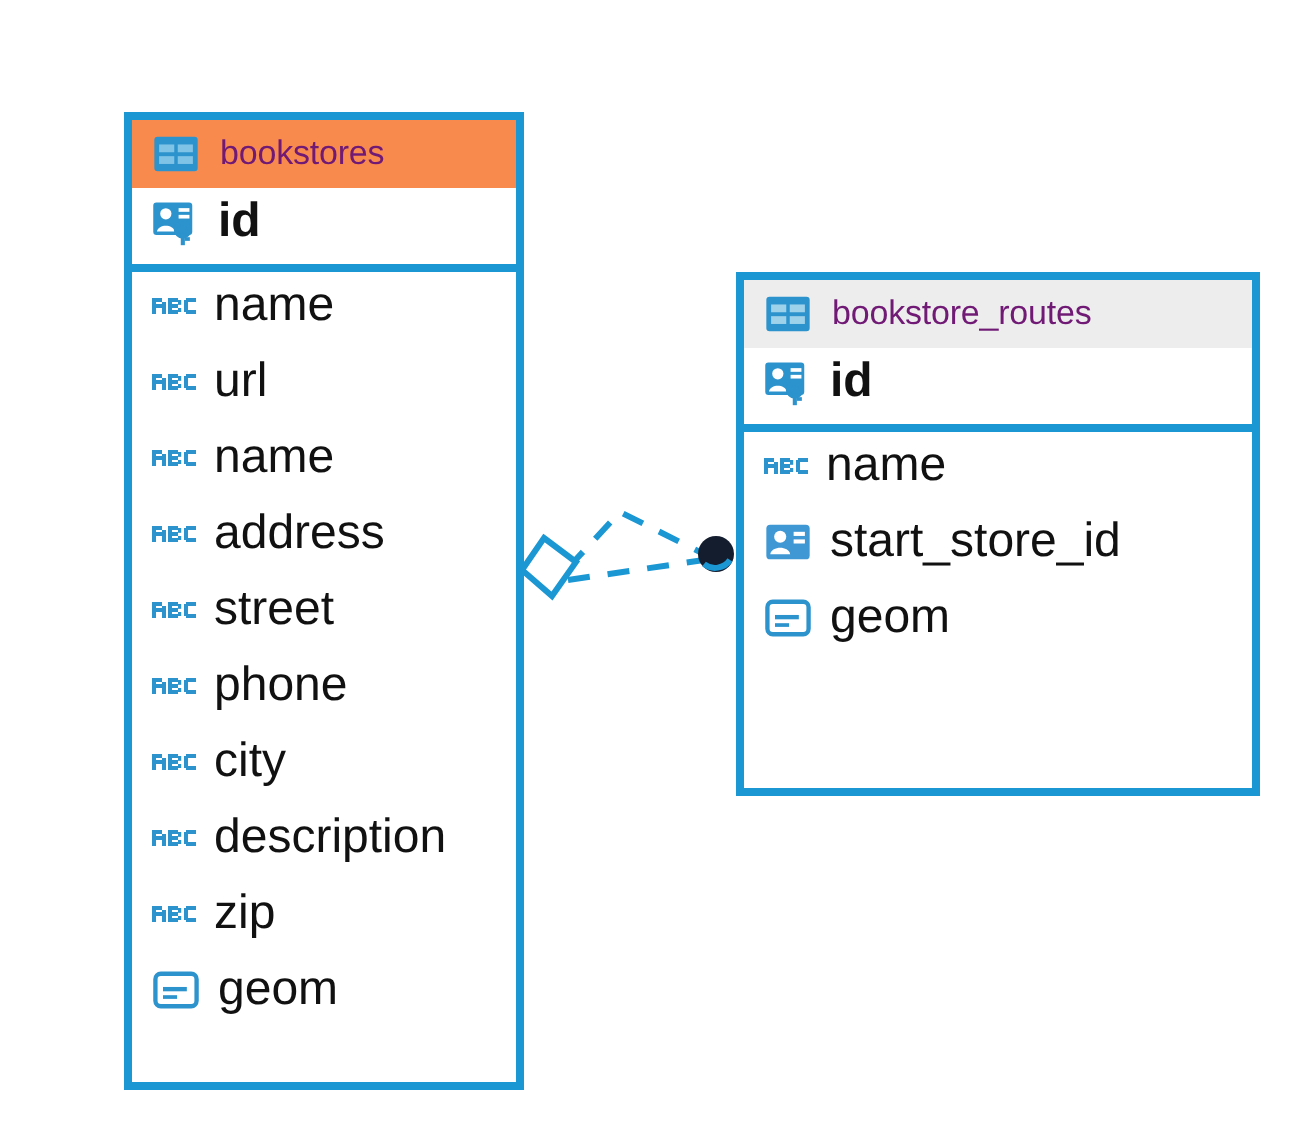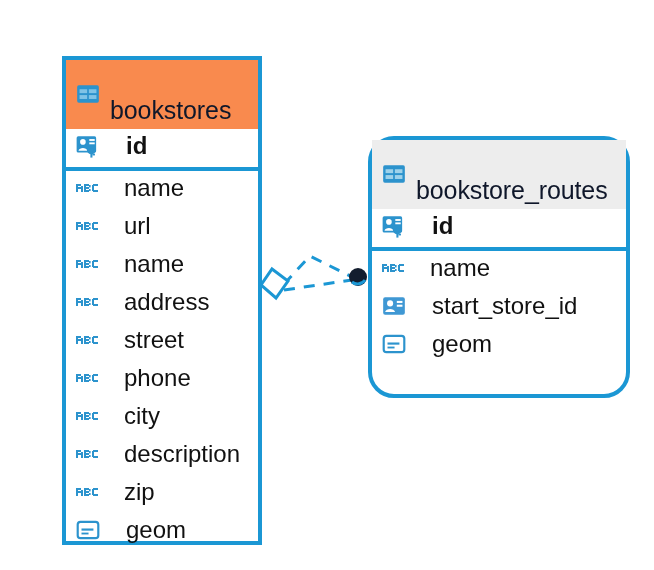--- a/index.html
+++ b/index.html
@@ -18,54 +18,53 @@
     border:4px solid #1b97d4;
     box-sizing:border-box;
   }
   .entity-header{
     display:flex;align-items:center;
     gap:9px;
     padding:4px 8px 4px 9px;
     box-sizing:border-box;
   }
   .entity-title{
-    font-size:25px;
-    color:#0f172a;
+    font-size:17px;
+    color:#701a75;
     letter-spacing:-0.1px;
     white-space:nowrap;
     line-height:1.15;
-    margin-top:32px;
   }
   .pk-section{
     border-bottom:4px solid #1b97d4;
   }
   .field{
     display:flex;align-items:center;
-    gap:25px;
+    gap:8px;
     padding:2px 8px 6px 9px;
     box-sizing:border-box;
     height:38px;
   }
   .field-label{
     font-size:24px;
     color:#111111;
     white-space:nowrap;
     line-height:1.1;
   }
   .field-label.pk{font-weight:bold;}
 
   
   .icon{flex:0 0 auto;display:block;}
 
   
   .connector{position:absolute;left:0;top:0;width:654px;height:570px;pointer-events:none;}
 
   
   #ent-bookstores{left:62px;top:56px;width:200px;height:489px;}
-  #ent-bookstore-routes{left:368px;top:136px;width:262px;height:262px;border-radius:26px;}
+  #ent-bookstore-routes{left:368px;top:136px;width:262px;height:262px;}
 </style>
 </head>
 <body>
 
 <div id="canvas">
 
   <svg class="connector" viewBox="0 0 654 570" xmlns="http://www.w3.org/2000/svg">
 
     <path d="M 284 284 L 310 256 L 352 277" fill="none" stroke="#1b97d4" stroke-width="3" stroke-dasharray="11 9" stroke-linecap="butt"></path>
 

